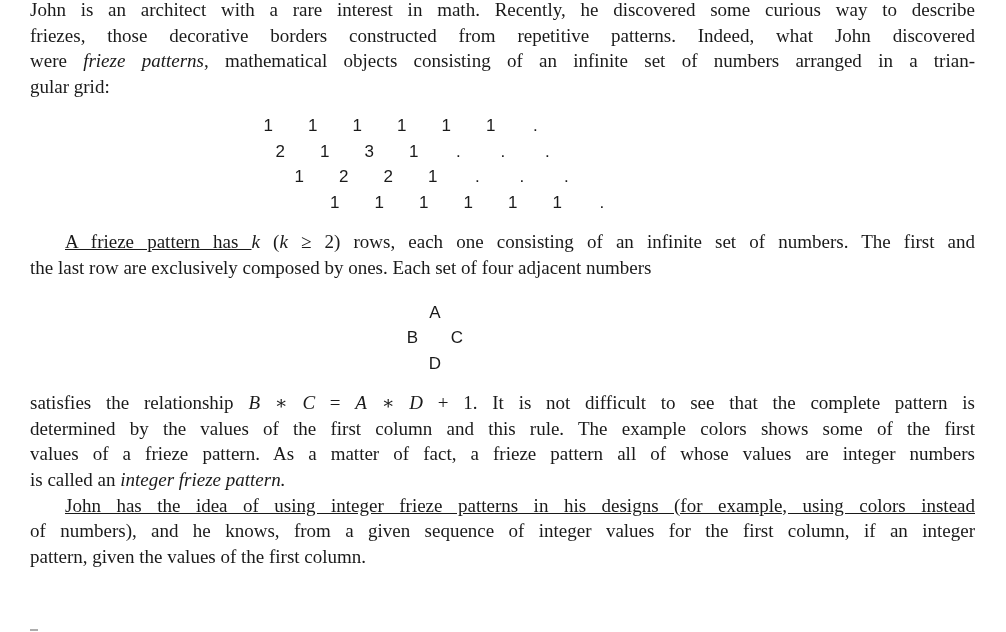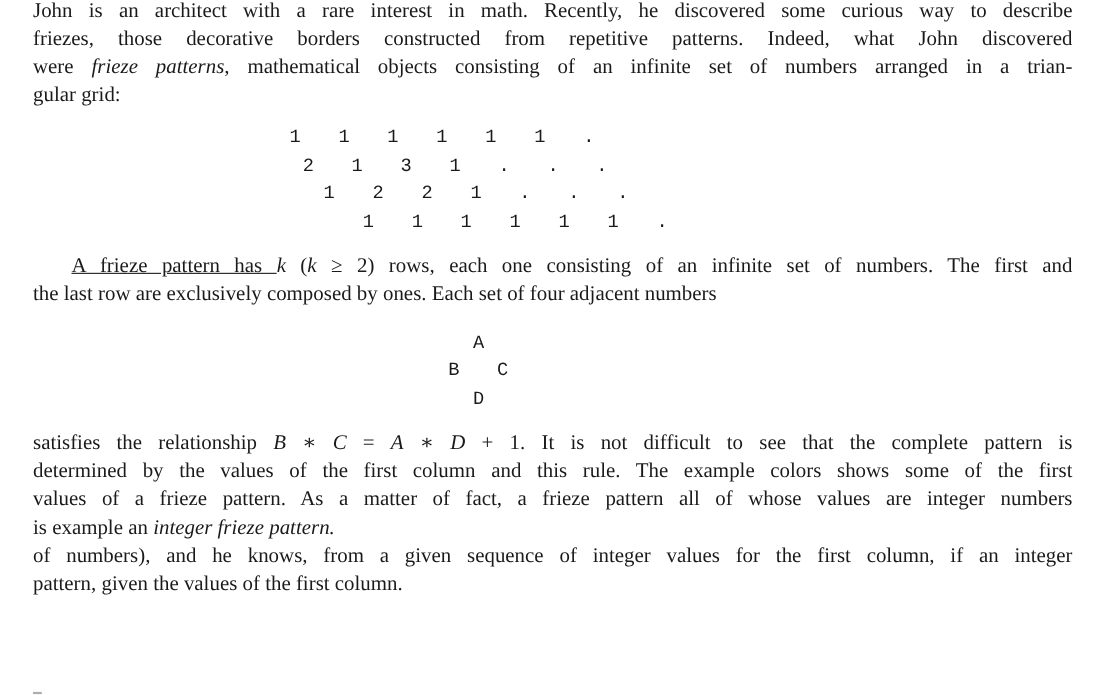--- a/index.html
+++ b/index.html
@@ -32,21 +32,21 @@
     text-align-last: justify;
   }
   .line.last {
     text-align-last: left;
   }
   .line.indent span:first-child { padding-left: 35px; text-decoration: underline; }
   .it { font-style: italic; font-family: Liberation Serif, serif; }
 
   .numgrid {
     position: relative;
-    font-family: Liberation Mono, monospace;
+    font-family: Liberation Sans, sans-serif;
     font-size: 17px;
     line-height: 25.6px;
   }
   .numgrid.example { height: 102.4px; margin-top: 13.6px; margin-bottom: 13.8px; }
   .numgrid.diamond { height: 76.8px; margin-top: 19.2px; margin-bottom: 13.8px; }
   .grid-row { position: absolute; white-space: nowrap; }
   .cell { display: inline-block; width: 44.5px; text-align: center; }
 
   .sliver {
     position: absolute;
@@ -83,24 +83,25 @@
     <div class="numgrid diamond">
       <div class="grid-row" style="top: 0px; left: 382.75px;"><span class="cell">A</span></div>
       <div class="grid-row" style="top: 25.6px; left: 360.25px;"><span class="cell">B</span><span class="cell">C</span></div>
       <div class="grid-row" style="top: 51.2px; left: 382.75px;"><span class="cell">D</span></div>
     </div>
 
     <div class="para">
       <div class="line"><span>satisfies the relationship </span><span class="it">B</span><span> ∗ </span><span class="it">C</span><span> = </span><span class="it">A</span><span> ∗ </span><span class="it">D</span><span> + 1. It is not difficult to see that the complete pattern is</span></div>
       <div class="line"><span>determined by the values of the first column and this rule. The example colors shows some of the first</span></div>
       <div class="line"><span>values of a frieze pattern. As a matter of fact, a frieze pattern all of whose values are integer numbers</span></div>
-      <div class="line last"><span>is example an </span><span class="it">integer frieze pattern.</span></div>
+      <div class="line last"><span>is called an </span><span class="it">integer frieze pattern.</span></div>
     </div>
 
     <div class="para">
+      <div class="line indent"><span>John has the idea of using integer frieze patterns in his designs (for example, using colors instead</span></div>
       <div class="line"><span>of numbers), and he knows, from a given sequence of integer values for the first column, if an integer</span></div>
       <div class="line last"><span>pattern, given the values of the first column.</span></div>
     </div>
 
   </div>
 
   <div class="sliver"></div>
 </div>
 
 </body></html>

